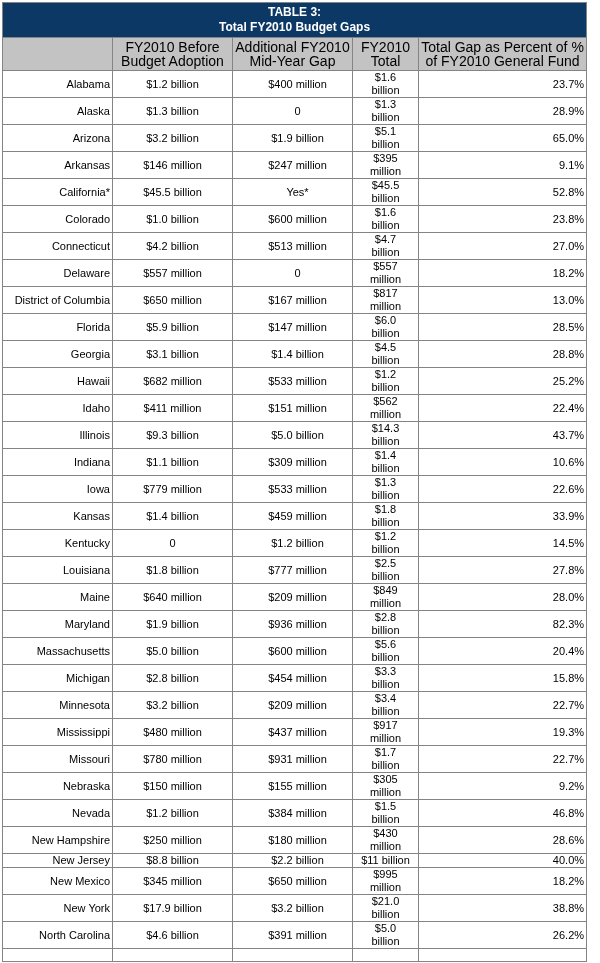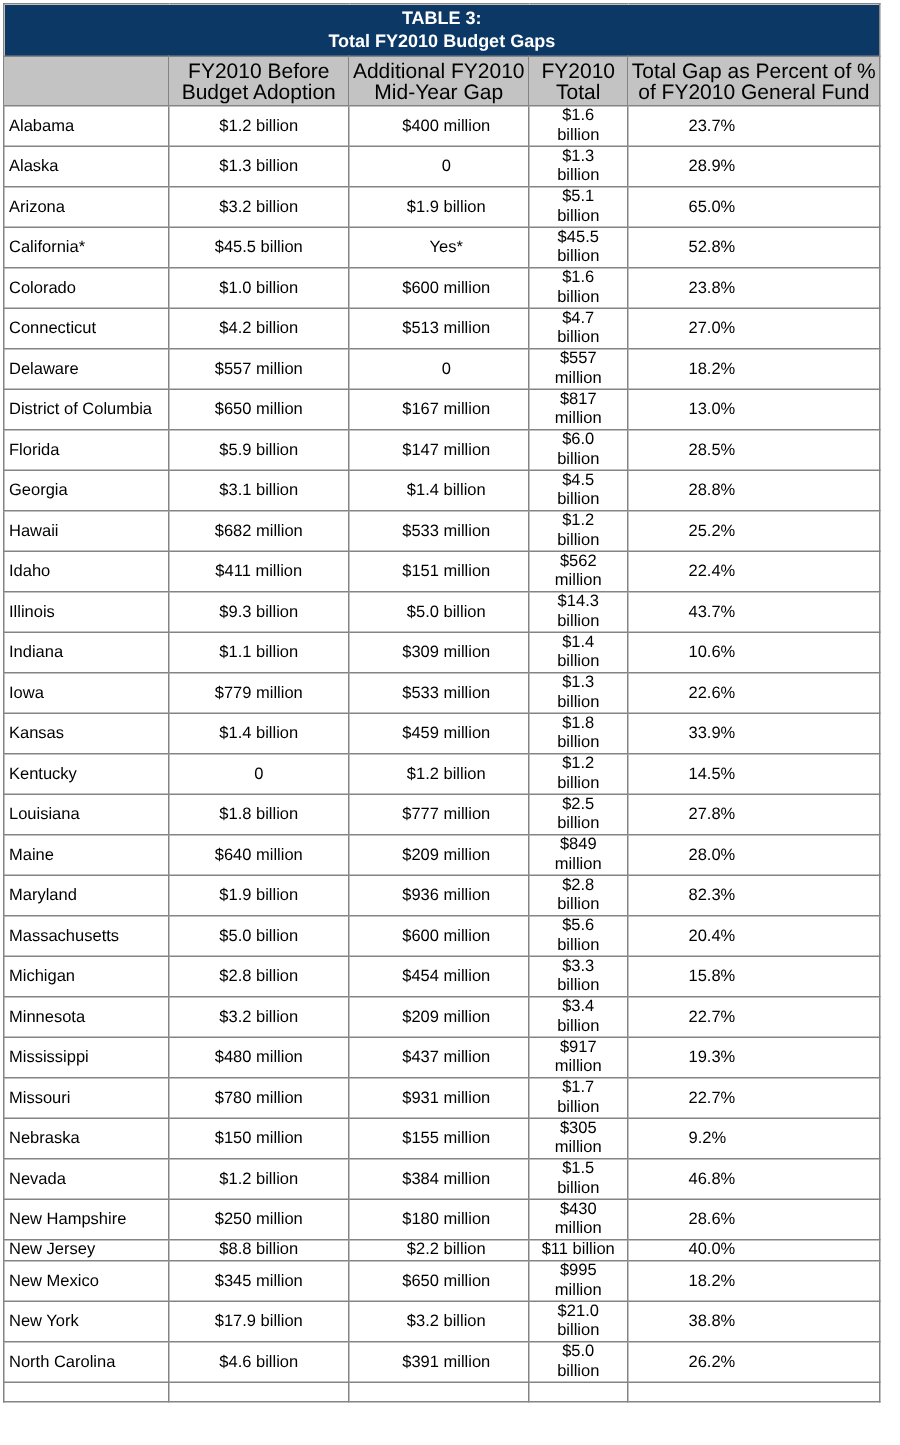--- a/index.html
+++ b/index.html
@@ -58,25 +58,25 @@
     padding: 2px 1px;
     white-space: pre-line;
   }
   tbody td {
     background: #ffffff;
     font-size: 11px;
     line-height: 13px;
     padding: 0 2px;
     vertical-align: middle;
   }
-  td.c-state   { text-align: left; padding-left: 3px; }
+  td.c-state   { text-align: right; padding-left: 3px; }
   td.c-before  { text-align: center; }
   td.c-midyear { text-align: center; padding-left: 12px; }
   td.c-total   { text-align: center; white-space: pre-line; }
-  td.c-percent { text-align: left; padding-left: 40px; }
+  td.c-percent { text-align: right; padding-left: 40px; }
   tr.partial td { height: 12px; }
 </style>
 </head>
 <body>
 
 <div class="page">
   <table class="budget-table">
     <colgroup>
       <col class="w-state">
       <col class="w-before">
@@ -120,20 +120,28 @@
         </tr>
         <tr>
           <td class="c-state">Arizona</td>
           <td class="c-before">$3.2 billion</td>
           <td class="c-midyear">$1.9 billion</td>
           <td class="c-total">$5.1
 billion</td>
           <td class="c-percent">65.0%</td>
         </tr>
         <tr>
+          <td class="c-state">Arkansas</td>
+          <td class="c-before">$146 million</td>
+          <td class="c-midyear">$247 million</td>
+          <td class="c-total">$395
+million</td>
+          <td class="c-percent">9.1%</td>
+        </tr>
+        <tr>
           <td class="c-state">California*</td>
           <td class="c-before">$45.5 billion</td>
           <td class="c-midyear">Yes*</td>
           <td class="c-total">$45.5
 billion</td>
           <td class="c-percent">52.8%</td>
         </tr>
         <tr>
           <td class="c-state">Colorado</td>
           <td class="c-before">$1.0 billion</td>

